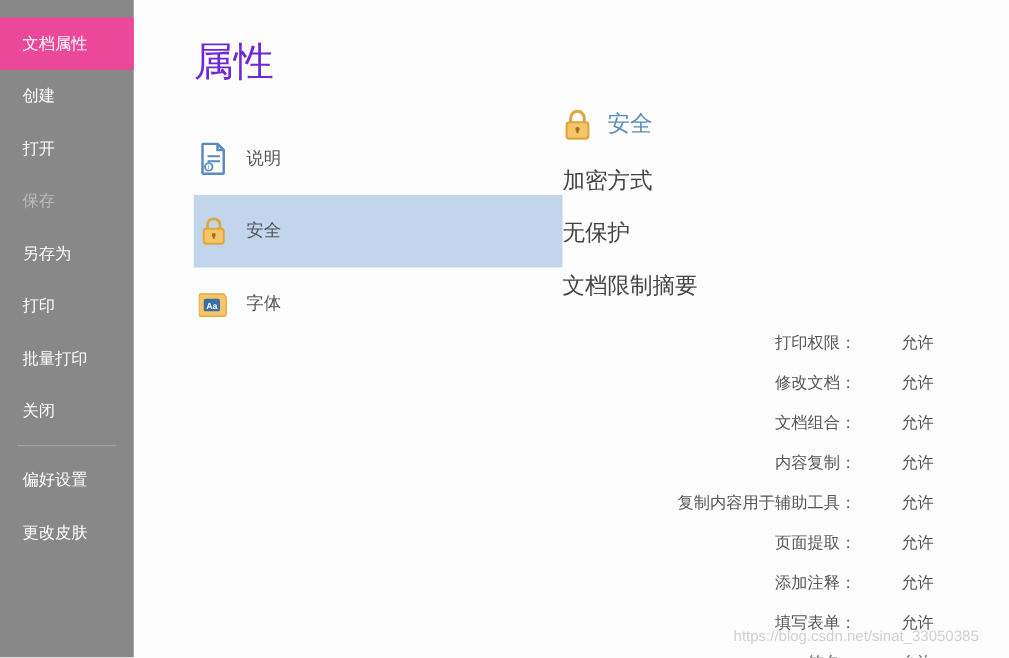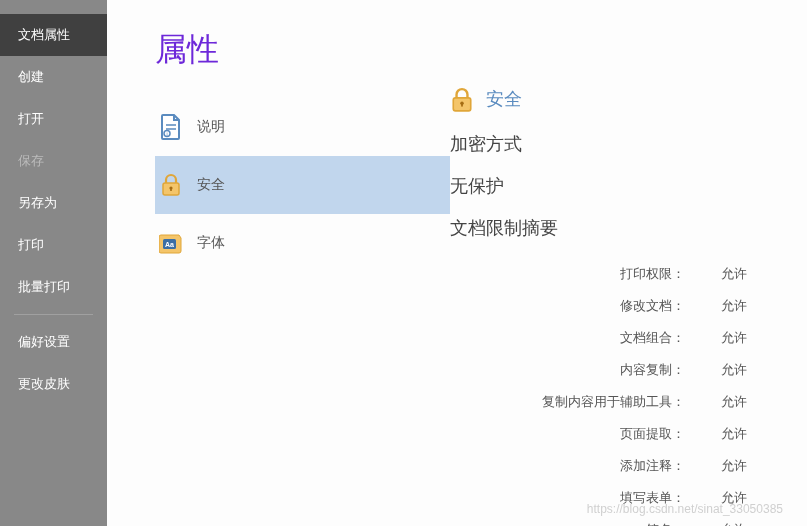--- a/index.html
+++ b/index.html
@@ -1,20 +1,20 @@
 <!DOCTYPE html>
 <html><head>
   <meta charset="utf-8">
   <style>
     * { margin: 0; padding: 0; box-sizing: border-box; font-family: "Microsoft YaHei", "Segoe UI", sans-serif; }
     body { width: 807px; height: 526px; display: flex; background: #fdfdfd; overflow: hidden; position: relative; }
 
     .sidebar { width: 107px; background: #888888; display: flex; flex-direction: column; padding-top: 14px; }
     .sidebar-item { padding: 12px 18px; color: #fff; font-size: 13px; cursor: pointer; }
-    .sidebar-item.active { background: #404040; }
+    .sidebar-item.active { background: #ec4899; }
     .sidebar-item.disabled { color: #bbb; cursor: default; }
     .sidebar-sep { border: none; border-top: 1px solid #a0a0a0; margin: 6px 14px; }
 
     .main { flex: 1; display: flex; padding: 28px 0 0 48px; }
 
     .col-left { width: 295px; }
     .page-title { font-size: 32px; font-weight: 300; color: #6d28d9; margin-bottom: 26px; }
     .cat-item { display: flex; align-items: center; height: 58px; padding-left: 4px; cursor: pointer; }
     .cat-item.selected { background: #c1d6ed; }
     .cat-icon { width: 24px; height: 24px; margin-right: 14px; display: flex; align-items: center; justify-content: center; }
@@ -39,20 +39,21 @@
 <body>
 
 <div class="sidebar">
   <div class="sidebar-item active">文档属性</div>
   <div class="sidebar-item">创建</div>
   <div class="sidebar-item">打开</div>
   <div class="sidebar-item disabled">保存</div>
   <div class="sidebar-item">另存为</div>
   <div class="sidebar-item">打印</div>
   <div class="sidebar-item">批量打印</div>
+  <div class="sidebar-item">关闭</div>
   <hr class="sidebar-sep">
   <div class="sidebar-item">偏好设置</div>
   <div class="sidebar-item">更改皮肤</div>
 </div>
 
 <div class="main">
   <div class="col-left">
     <div class="page-title">属性</div>
 
     <div class="cat-item">

